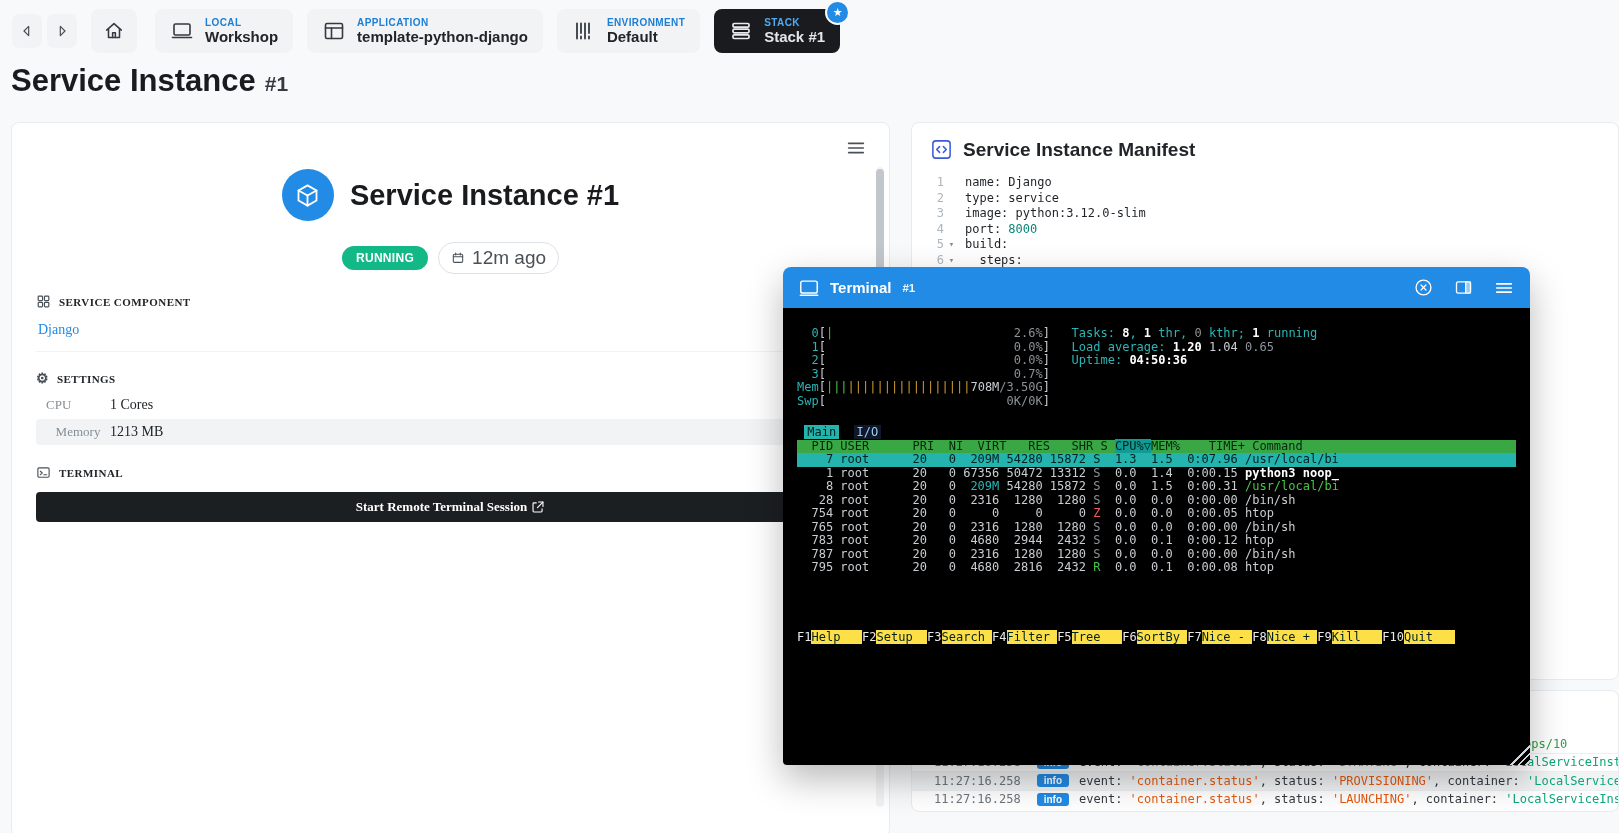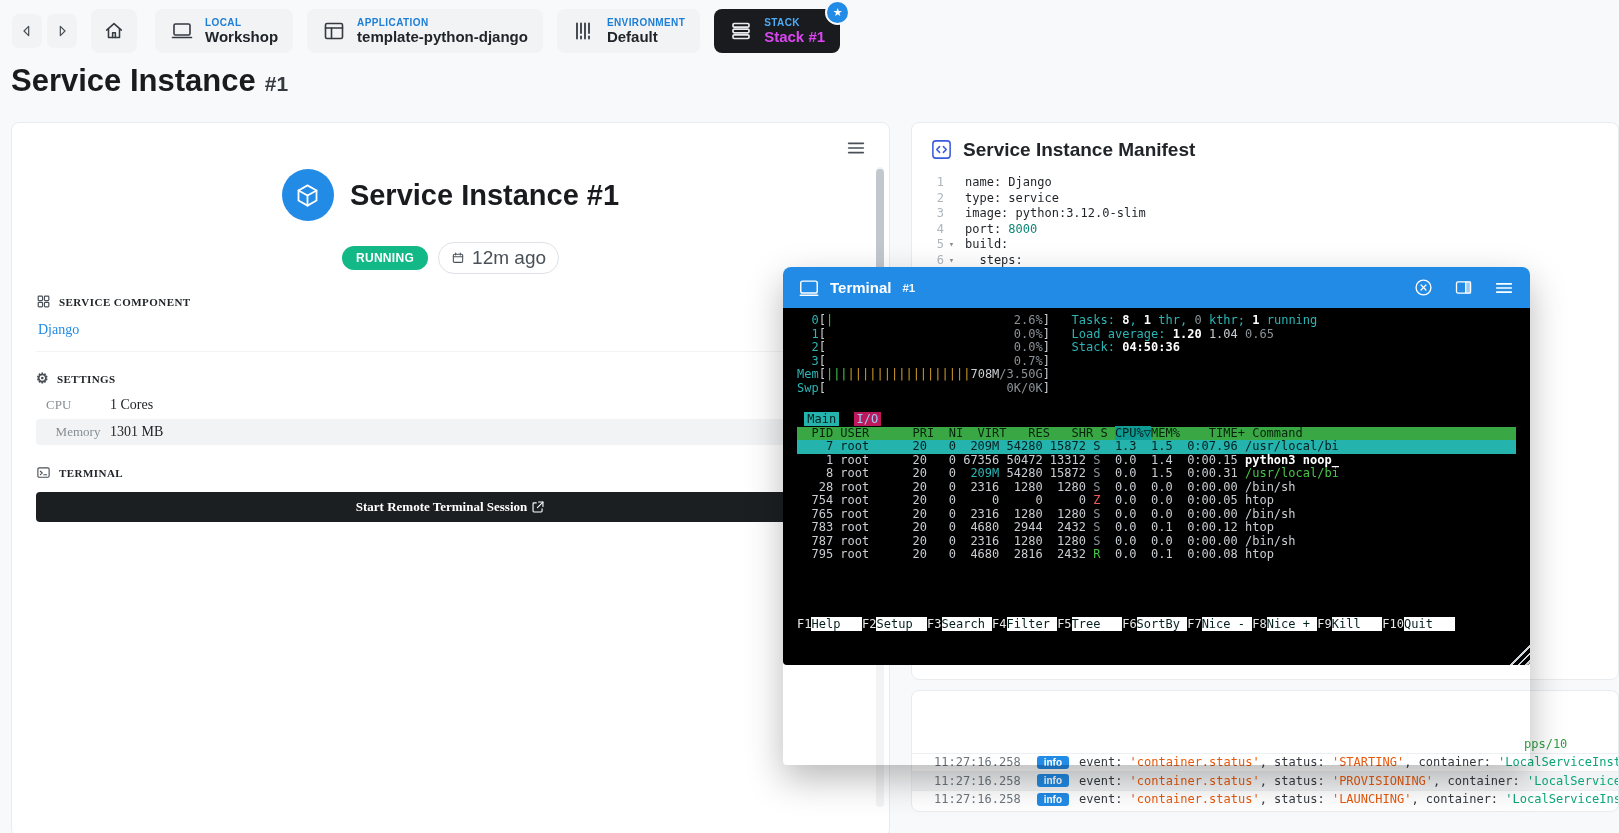--- a/index.html
+++ b/index.html
@@ -11,21 +11,21 @@
   .topbar{position:absolute;left:0;top:0;width:100%;height:62px;display:flex;align-items:center;padding-left:12px;box-sizing:border-box;}
   .navgroup{display:flex;gap:5px;margin-right:14px;}
   .navbtn{width:30px;height:34px;border-radius:7px;background:#f1f3f5;display:flex;align-items:center;justify-content:center;color:#495057;cursor:pointer;}
   .homebtn{width:46px;height:44px;border-radius:8px;background:#f1f3f5;display:flex;align-items:center;justify-content:center;color:#343a40;margin-right:4px;cursor:pointer;}
   .crumb{display:flex;align-items:center;gap:11px;background:#f1f3f5;border-radius:8px;padding:6px 15px;height:44px;box-sizing:border-box;margin-left:14px;position:relative;cursor:pointer;color:#343a40;}
   .crumb .txt{display:flex;flex-direction:column;line-height:1.15;}
   .crumb .kind{font-size:10px;font-weight:700;color:#1c7ed6;letter-spacing:.4px;}
   .crumb .label{font-size:15px;font-weight:700;color:#212529;}
   .crumb.active{background:#1a1b1e;color:#e9ecef;}
   .crumb.active .kind{color:#4dabf7;}
-  .crumb.active .label{color:#d946ef;}
+  .crumb.active .label{color:#e5e5e5;}
   .star-badge{position:absolute;top:-9px;right:-10px;width:21px;height:21px;border-radius:50%;background:#228be6;border:2px solid #f8f9fa;color:#fff;font-size:11px;line-height:21px;text-align:center;}
 
   
   .page-title{position:absolute;left:11px;top:63px;font-size:31px;font-weight:700;color:#1a1b1e;}
   .page-title .suffix{font-size:21px;font-weight:700;margin-left:9px;color:#343a40;}
 
   
   .card{position:absolute;background:#fff;border:1px solid #e9ecef;border-radius:8px;box-sizing:border-box;}
   #instance-card{left:11px;top:122px;width:879px;height:715px;}
   #manifest-card{left:911px;top:122px;width:708px;height:558px;}
@@ -75,40 +75,40 @@
   .tc-lt{color:#0ca678;}
   .log-fragment{position:absolute;left:612px;top:46px;color:#2f9e44;font-family:"DejaVu Sans Mono",monospace;font-size:12px;}
 
   
   #terminal{position:absolute;left:783px;top:267px;width:747px;height:498px;z-index:50;border-radius:8px 8px 4px 4px;box-shadow:0 14px 36px rgba(0,0,0,.28);}
   .tbar{height:41px;background:#228be6;border-radius:8px 8px 0 0;display:flex;align-items:center;padding:0 15px;color:#fff;gap:10px;cursor:default;}
   .tbar-title{font-size:15px;font-weight:600;}
   .tbar-suffix{font-size:11.5px;font-weight:600;opacity:.92;margin-left:1px;}
   .tbar-actions{margin-left:auto;display:flex;gap:19px;align-items:center;}
   .tbar-actions > span{display:flex;cursor:pointer;}
-  .tbody{height:357px;background:#000;border-radius:0 0 4px 4px;position:relative;padding-top:6px;box-sizing:border-box;overflow:hidden;font-family:"DejaVu Sans Mono",monospace;font-size:12px;line-height:13.5px;}
+  .tbody{height:457px;background:#000;border-radius:0 0 4px 4px;position:relative;padding-top:19px;box-sizing:border-box;overflow:hidden;font-family:"DejaVu Sans Mono",monospace;font-size:12px;line-height:13.5px;}
   .tline{white-space:pre;margin:0 14px;height:13.5px;color:#c9cdd1;}
   .tline.tabs{margin-top:18px;}
   .tline.hdr{background:#3aa745;}
   .tline.sel{background:#24b3ad;}
   .tline.fn{margin-top:56px;}
   .tc-c{color:#2cb5b5;}
   .tc-d{color:#c9cdd1;}
   .tc-w{color:#ffffff;font-weight:bold;}
   .tc-gr{color:#8b9298;}
   .tc-g{color:#47c747;}
   .tc-y{color:#cf9c2f;}
   .tc-r{color:#ec5b5b;}
   .tc-hdr{color:#06250c;text-align:center;}
   .tc-hdrs{background:#0e9c94;color:#03201d;}
   .tc-sel{color:#03211e;}
   .tc-fnk{color:#e8e8e8;}
-  .tc-fnl{background:#ffffff;color:#03211e;}
+  .tc-fnl{background:#fde047;color:#03211e;}
   .tc-tabA{background:#24b3ad;color:#03211e;padding:0 3px;}
-  .tc-tabB{background:#be185d;color:#9dc9f2;padding:0 3px;}
+  .tc-tabB{background:#0f172a;color:#9dc9f2;padding:0 3px;}
   .resize-handle{position:absolute;right:0;bottom:0;width:22px;height:22px;cursor:nwse-resize;
     clip-path:polygon(100% 0,100% 100%,0 100%);
     background:repeating-linear-gradient(135deg,#cfd4d9 0 2px,#000 2px 5.5px);}
 </style>
 </head>
 <body>
 
 <div class="topbar">
   <div class="navgroup">
     <div class="navbtn">
@@ -260,21 +260,21 @@
       <span>SETTINGS</span>
     </div>
 
     <div class="kv-wrap">
       <div class="kv-row">
         <span class="k">CPU</span>
         <span class="v">1 Cores</span>
       </div>
       <div class="kv-row shade">
         <span class="k">Memory</span>
-        <span class="v">1301 MB</span>
+        <span class="v">1213 MB</span>
       </div>
     </div>
 
     <div class="sec-head">
       <span class="ic">
         <svg width="15" height="15" viewBox="0 0 24 24" fill="none" stroke="currentColor" stroke-width="1.8" stroke-linecap="round" stroke-linejoin="round">
             <rect x="3" y="4.5" width="18" height="15" rx="2"></rect>
             <path d="M7 10 L10 12.8 L7 15.5"></path>
             <path d="M12.5 15.5 H17"></path>
           </svg>
@@ -391,21 +391,21 @@
             <path d="M4 7.5 H20"></path>
             <path d="M4 12 H20"></path>
             <path d="M4 16.5 H20"></path>
           </svg>
       </span>
     </span>
   </div>
   <div class="tbody">
     <div class="tline"><span class="tc-c">  0</span><span class="tc-d">[</span><span class="tc-g">|</span><span class="tc-gr">                         2.6%</span><span class="tc-d">]</span><span class="tc-d">   </span><span class="tc-c">Tasks: </span><span class="tc-w">8</span><span class="tc-c">, </span><span class="tc-w">1</span><span class="tc-c"> thr, </span><span class="tc-gr">0</span><span class="tc-c"> kthr; </span><span class="tc-w">1</span><span class="tc-c"> running</span></div>
     <div class="tline"><span class="tc-c">  1</span><span class="tc-d">[</span><span class="tc-gr">                          0.0%</span><span class="tc-d">]</span><span class="tc-d">   </span><span class="tc-c">Load average: </span><span class="tc-w">1.20 </span><span class="tc-d">1.04 </span><span class="tc-gr">0.65</span></div>
-    <div class="tline"><span class="tc-c">  2</span><span class="tc-d">[</span><span class="tc-gr">                          0.0%</span><span class="tc-d">]</span><span class="tc-d">   </span><span class="tc-c">Stack: </span><span class="tc-w">04:50:36</span></div>
+    <div class="tline"><span class="tc-c">  2</span><span class="tc-d">[</span><span class="tc-gr">                          0.0%</span><span class="tc-d">]</span><span class="tc-d">   </span><span class="tc-c">Uptime: </span><span class="tc-w">04:50:36</span></div>
     <div class="tline"><span class="tc-c">  3</span><span class="tc-d">[</span><span class="tc-gr">                          0.7%</span><span class="tc-d">]</span></div>
     <div class="tline"><span class="tc-c">Mem</span><span class="tc-d">[</span><span class="tc-g">|||</span><span class="tc-y">|||||||||||||||||</span><span class="tc-d">708M</span><span class="tc-gr">/3.50G</span><span class="tc-d">]</span></div>
     <div class="tline"><span class="tc-c">Swp</span><span class="tc-d">[</span><span class="tc-d">                         </span><span class="tc-gr">0K/0K</span><span class="tc-d">]</span></div>
     <div class="tline tabs"><span class="tc-d"> </span><span class="tc-tabA">Main</span><span class="tc-d">  </span><span class="tc-tabB">I/O</span></div>
     <div class="tline hdr"><span class="tc-hdr">  PID USER      PRI  NI  VIRT   RES   SHR S </span><span class="tc-hdrs">CPU%▽</span><span class="tc-hdr">MEM%    TIME+ Command</span></div>
     <div class="tline sel"><span class="tc-sel">    7 root      20   0  209M 54280 15872 S  1.3  1.5  0:07.96 /usr/local/bi</span></div>
     <div class="tline"><span class="tc-d">    1 root      20   0 67356 50472 13312 </span><span class="tc-gr">S</span><span class="tc-d">  0.0  1.4  0:00.15 </span><span class="tc-w">python3 noop_</span></div>
     <div class="tline"><span class="tc-d">    8 root      20   0 </span><span class="tc-c"> 209M</span><span class="tc-d"> 54280 15872 </span><span class="tc-gr">S</span><span class="tc-d">  0.0  1.5  0:00.31 </span><span class="tc-g">/usr/local/bi</span></div>
     <div class="tline"><span class="tc-d">   28 root      20   0  2316  1280  1280 </span><span class="tc-gr">S</span><span class="tc-d">  0.0  0.0  0:00.00 </span><span class="tc-d">/bin/sh</span></div>
     <div class="tline"><span class="tc-d">  754 root      20   0     0     0     0 </span><span class="tc-r">Z</span><span class="tc-d">  0.0  0.0  0:00.05 </span><span class="tc-d">htop</span></div>

